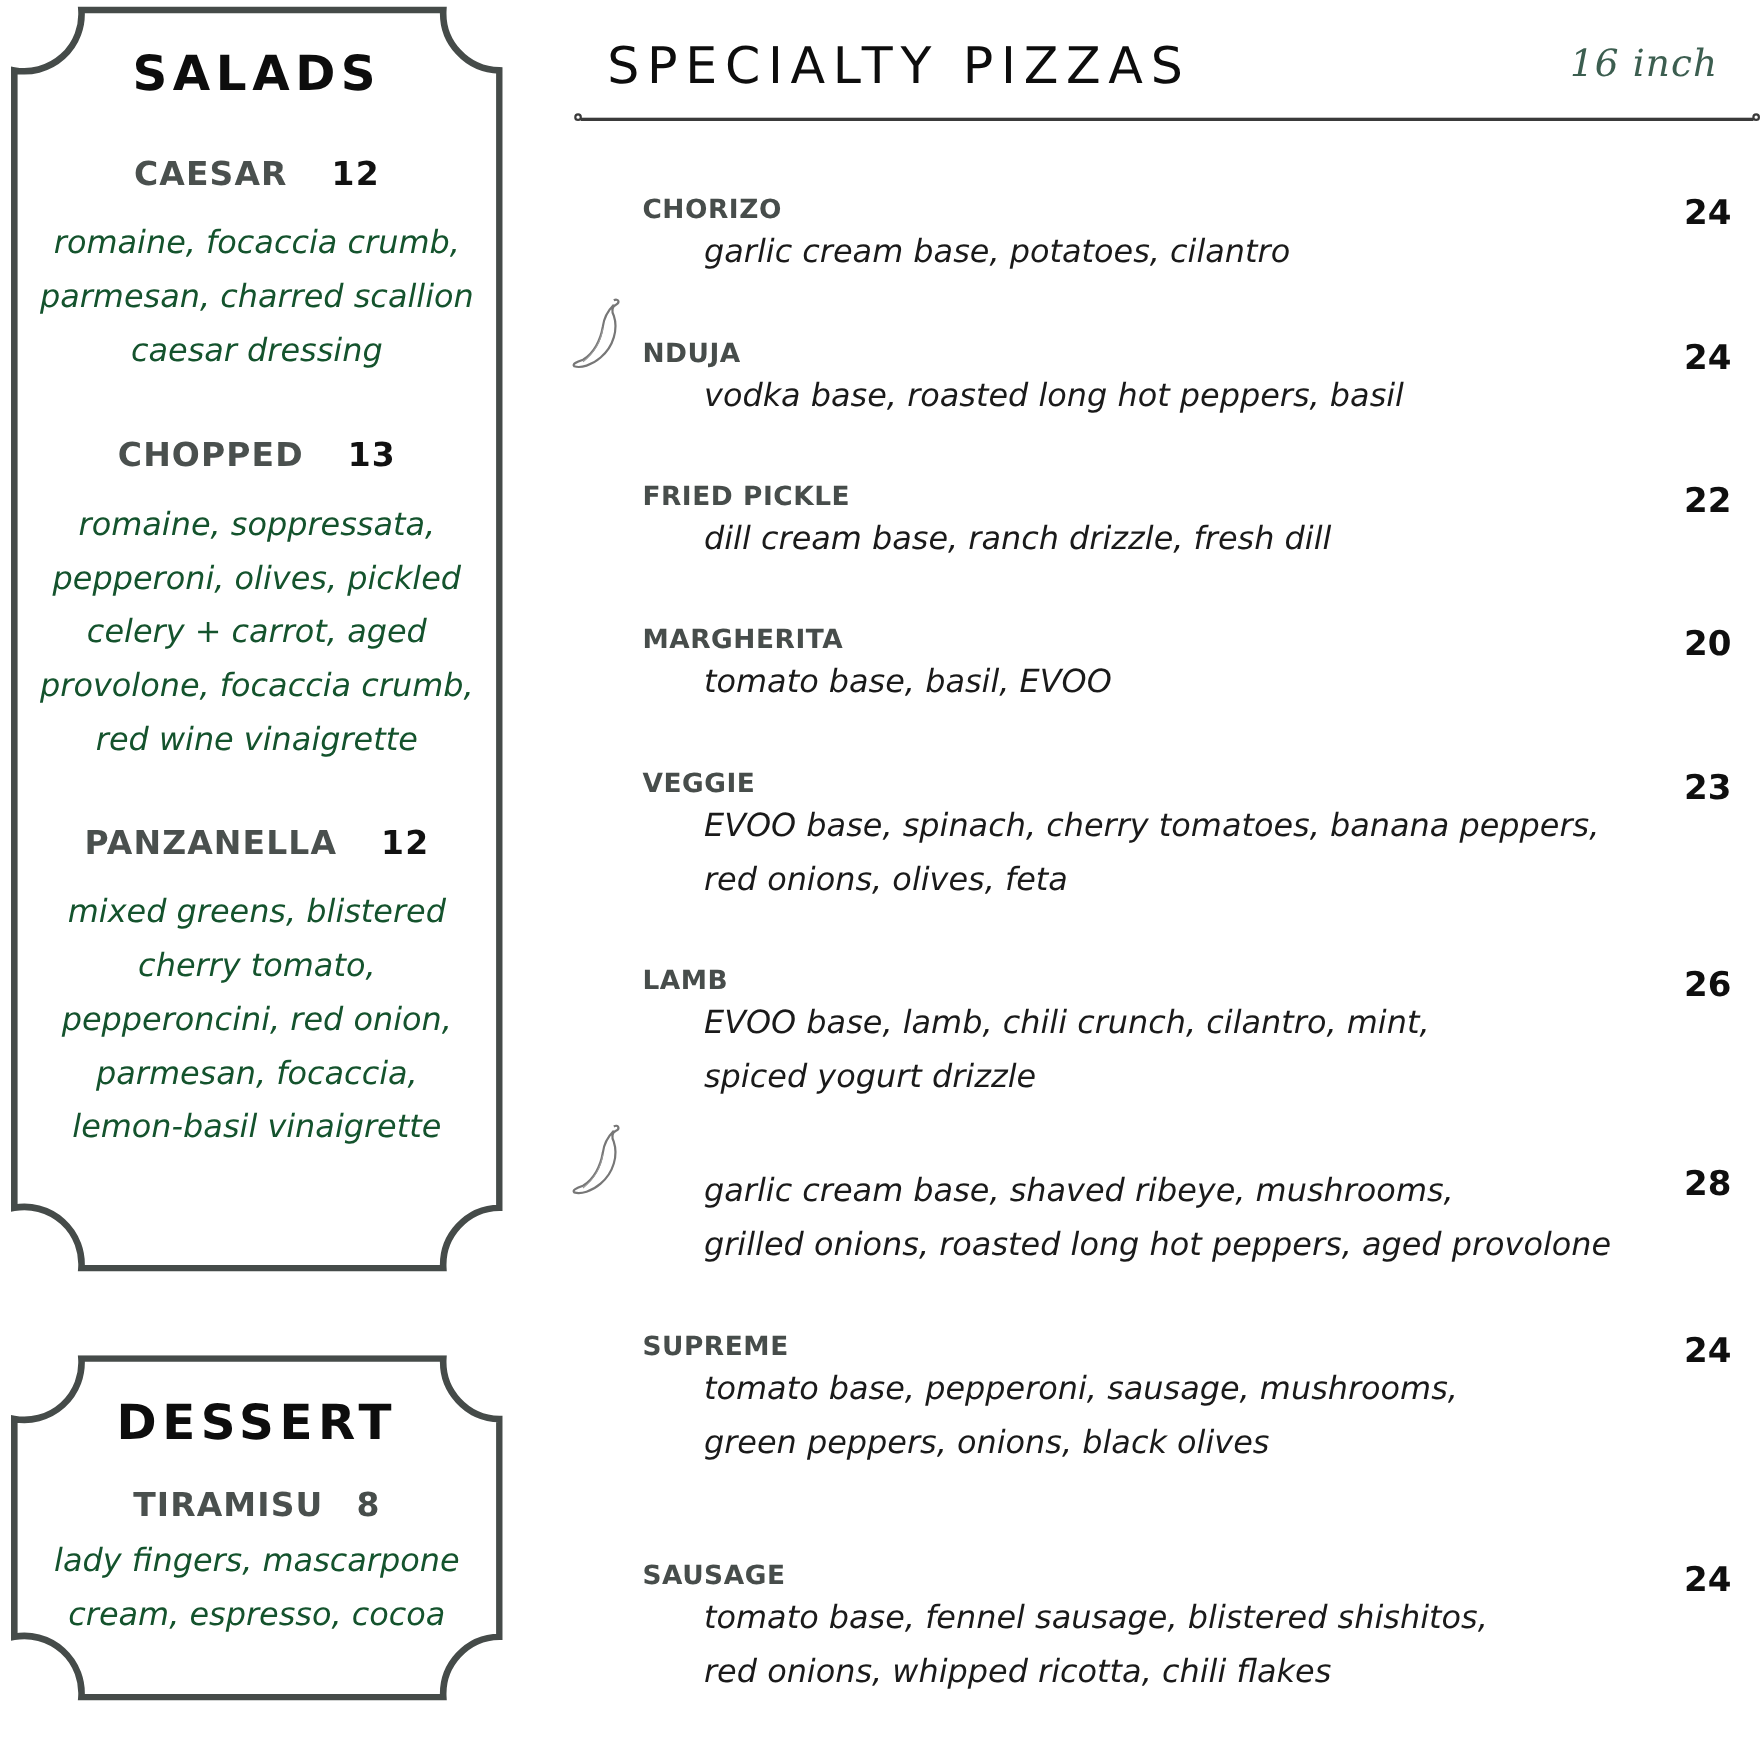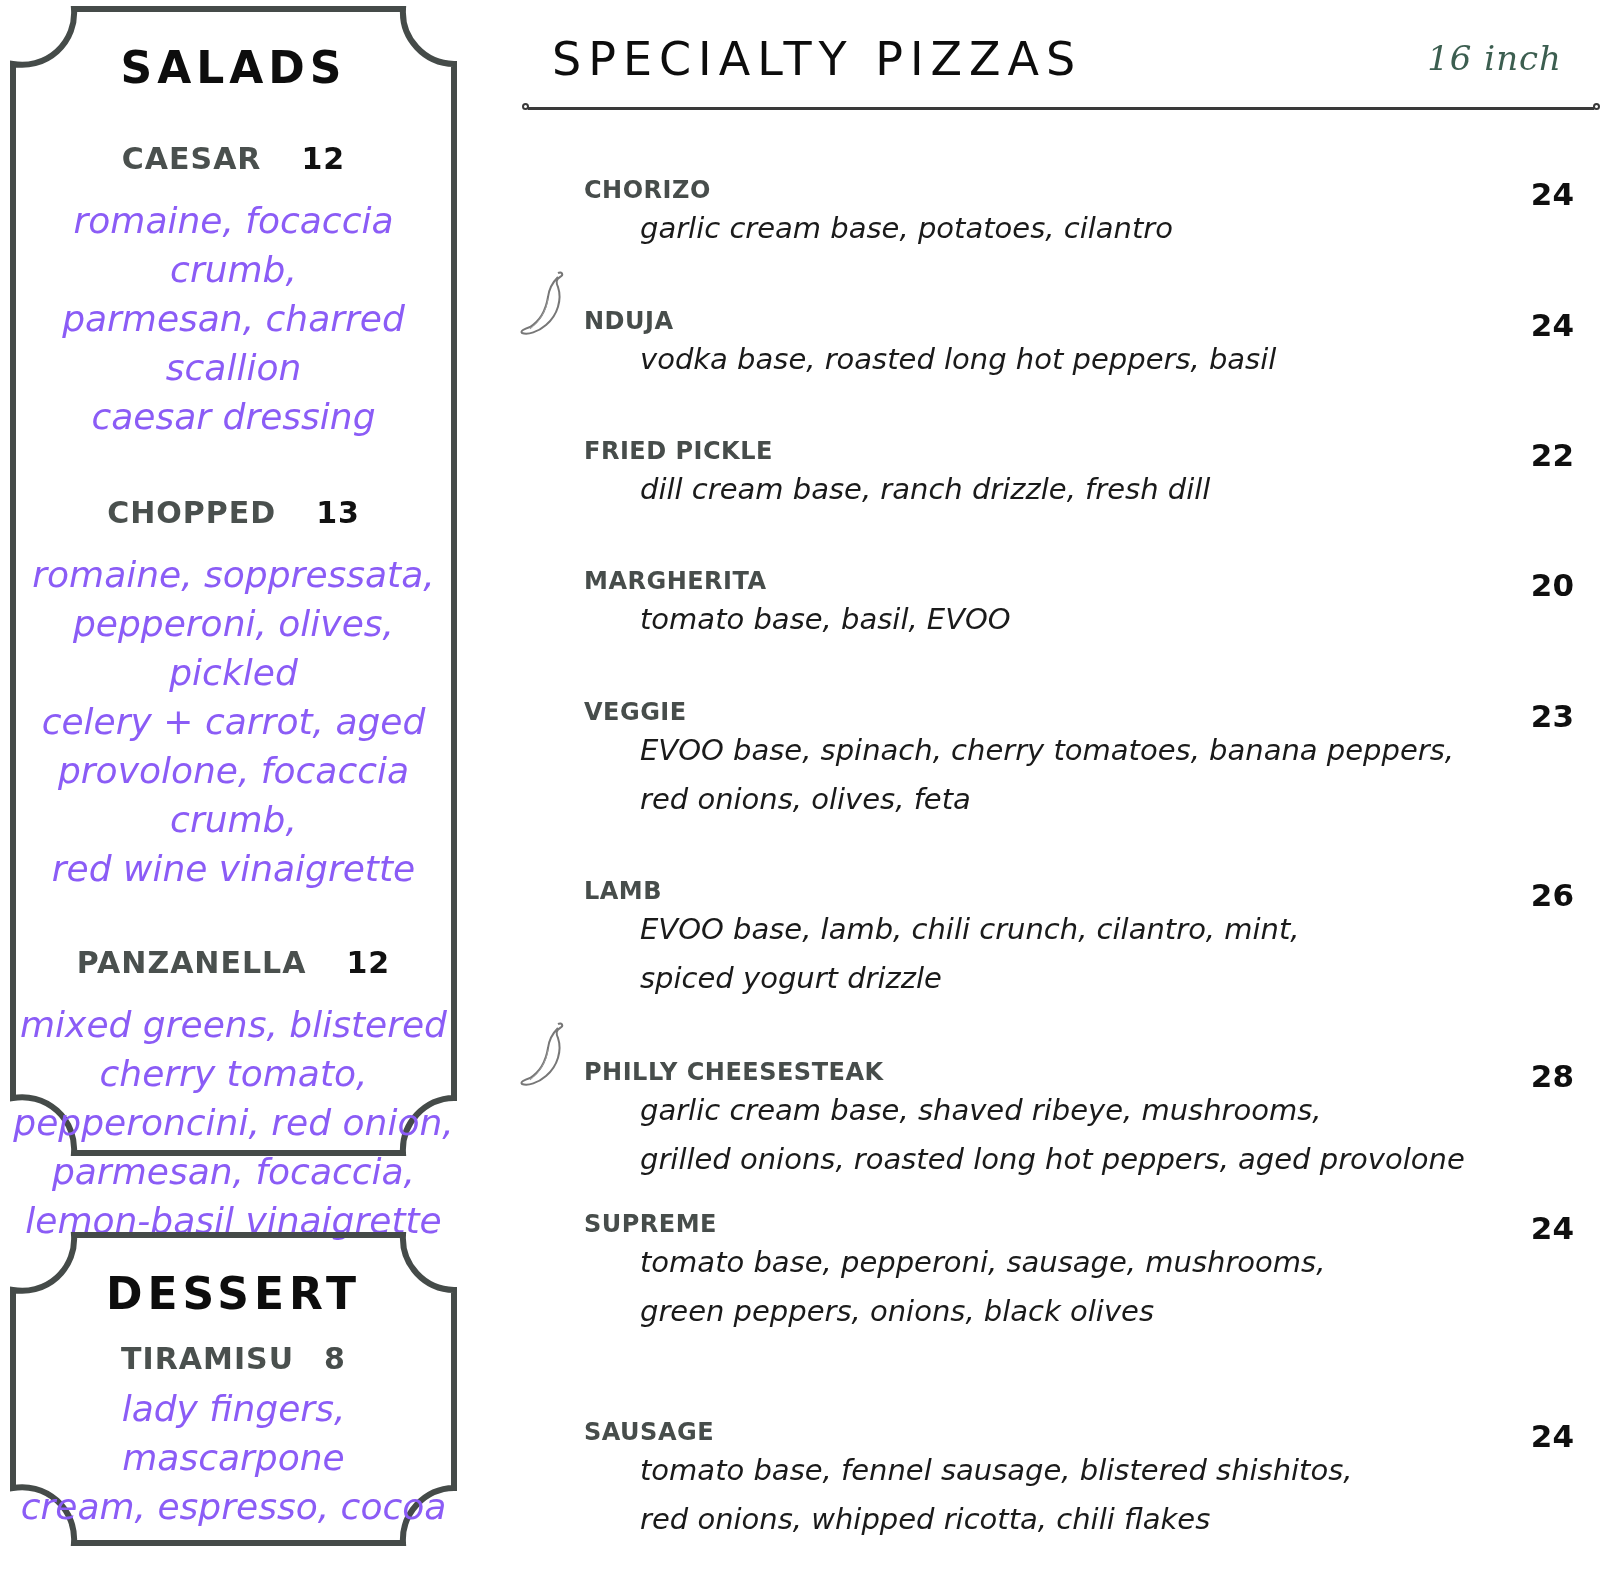--- a/index.html
+++ b/index.html
@@ -6,21 +6,21 @@
   body { width: 1600px; height: 1583px; position: relative; overflow: hidden; font-family: "Liberation Sans", sans-serif; color: #111; }
 
   .frame { position: absolute; left: 10px; width: 447px; }
   .frame svg.border { position: absolute; left: 0; top: 0; }
   .frame-content { position: absolute; left: 0; top: 0; width: 100%; text-align: center; }
 
   .sec-title { font-family: "DejaVu Sans", sans-serif; font-weight: bold; letter-spacing: 5px; color: #0d0d0d; }
   .item-head { font-family: "DejaVu Sans", sans-serif; font-weight: bold; font-size: 30px; letter-spacing: 1px; }
   .item-name { color: #4a504e; }
   .item-price { color: #111; margin-left: 40px; }
-  .item-desc { font-family: "DejaVu Sans", sans-serif; font-style: italic; font-size: 36px; line-height: 49px; color: #8b5cf6; margin-top: 20px; }
+  .item-desc { font-family: "DejaVu Sans", sans-serif; font-style: italic; font-size: 29px; line-height: 49px; color: #14532d; margin-top: 20px; }
 
   
   .pz-title { position: absolute; left: 552px; top: 32px; font-family: "DejaVu Sans", sans-serif; font-weight: normal; font-size: 46px; letter-spacing: 7px; color: #0d0d0d; }
   .pz-size { position: absolute; right: 38px; top: 38px; font-family: "DejaVu Serif", serif; font-style: italic; font-size: 34px; color: #3c5e50; letter-spacing: 1px; }
   .pz-rule { position: absolute; left: 528px; top: 107px; width: 1066px; height: 3px; background: #3a3a3a; }
   .pz-rule .dot { position: absolute; top: -4px; width: 7px; height: 7px; border: 2px solid #3a3a3a; border-radius: 50%; background: #fff; box-sizing: border-box; }
 
   .pizza { position: absolute; left: 584px; width: 990px; }
   .pizza .name { font-family: "DejaVu Sans", sans-serif; font-weight: bold; font-size: 24px; color: #474d4b; letter-spacing: 0.5px; }
   .pizza .price { position: absolute; right: 0; top: 0; font-family: "DejaVu Sans", sans-serif; font-weight: bold; font-size: 31px; color: #0f0f0f; }
@@ -69,21 +69,21 @@
     </div>
   </div>
 </section>
 
 <section class="frame" style="top:1232px; height:314px;">
   <svg class="border" width="447" height="314" viewBox="0 0 447 314">
     <path d="M64,3 L393,3 A52,52 0 0 0 444,58 L444,256 A52,52 0 0 0 393,311 L64,311 A52,52 0 0 0 3,256 L3,58 A52,52 0 0 0 64,3 Z" fill="none" stroke="#454b49" stroke-width="6"></path>
   </svg>
   <div class="frame-content">
     <div class="sec-title" style="font-size:44px; margin-top:36px;">DESSERT</div>
-    <div style="margin-top:22px;">
+    <div style="margin-top:32px;">
       <div class="item-head"><span class="item-name">TIRAMISU</span><span class="item-price" style="margin-left:30px; color:#474d4b;">8</span></div>
       <div class="item-desc" style="margin-top:8px;">
         <div>lady fingers, mascarpone</div>
           <div>cream, espresso, cocoa</div>
       </div>
     </div>
   </div>
 </section>
 
 <div class="pz-title">SPECIALTY PIZZAS</div>
@@ -145,21 +145,20 @@
       <div>EVOO base, lamb, chili crunch, cilantro, mint,</div>
       <div>spiced yogurt drizzle</div>
     </div>
 </div>
 
 <div class="pizza" style="top:1058px;">
   <svg class="pepper" width="50" height="70" viewBox="0 0 50 70">
     <path d="M40,4 C44,2 46,6 42,8 C38,10 38,14 40,18 C44,30 40,46 28,56 C20,63 10,66 4,64 C2,62 6,60 12,58 C22,52 28,40 30,28 C31,20 34,14 40,8" fill="none" stroke="#777" stroke-width="2"></path>
     <path d="M30,30 C28,42 22,52 12,60" fill="none" stroke="#999" stroke-width="1"></path>
   </svg>
-  <div class="name">PHILLY CHEESESTEAK</div>
   <div class="price">28</div>
   <div class="desc">
       <div>garlic cream base, shaved ribeye, mushrooms,</div>
       <div>grilled onions, roasted long hot peppers, aged provolone</div>
     </div>
 </div>
 
 <div class="pizza" style="top:1210px;">
   <div class="name">SUPREME</div>
   <div class="price">24</div>

